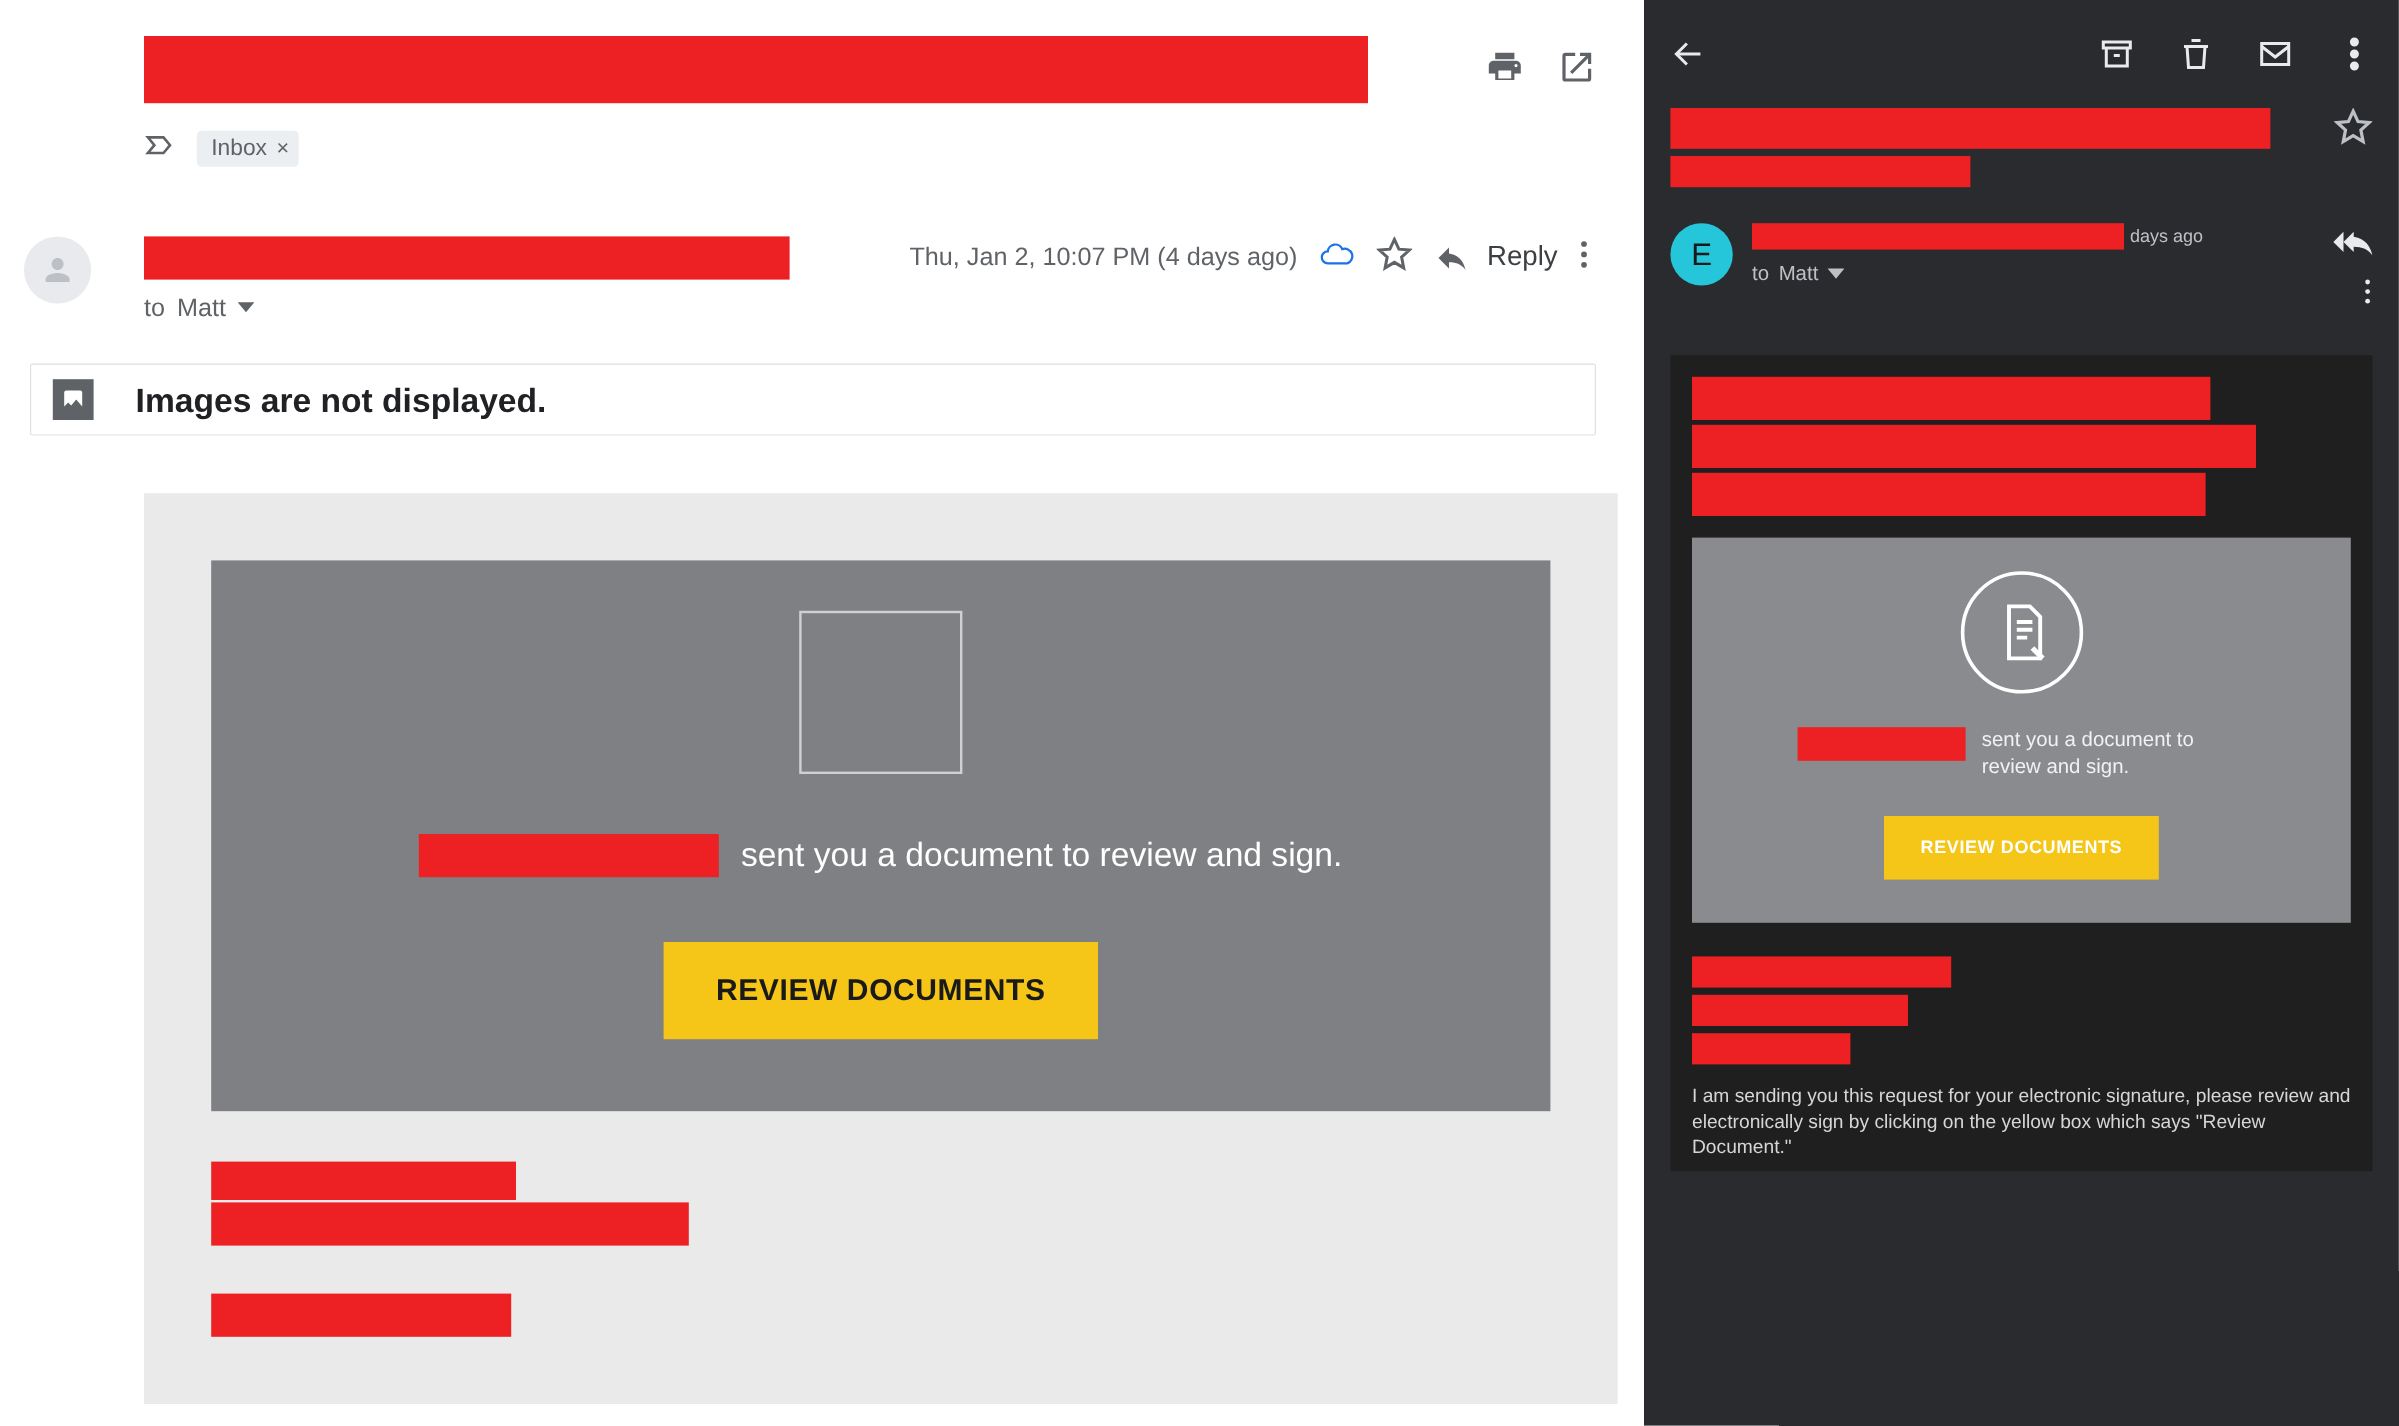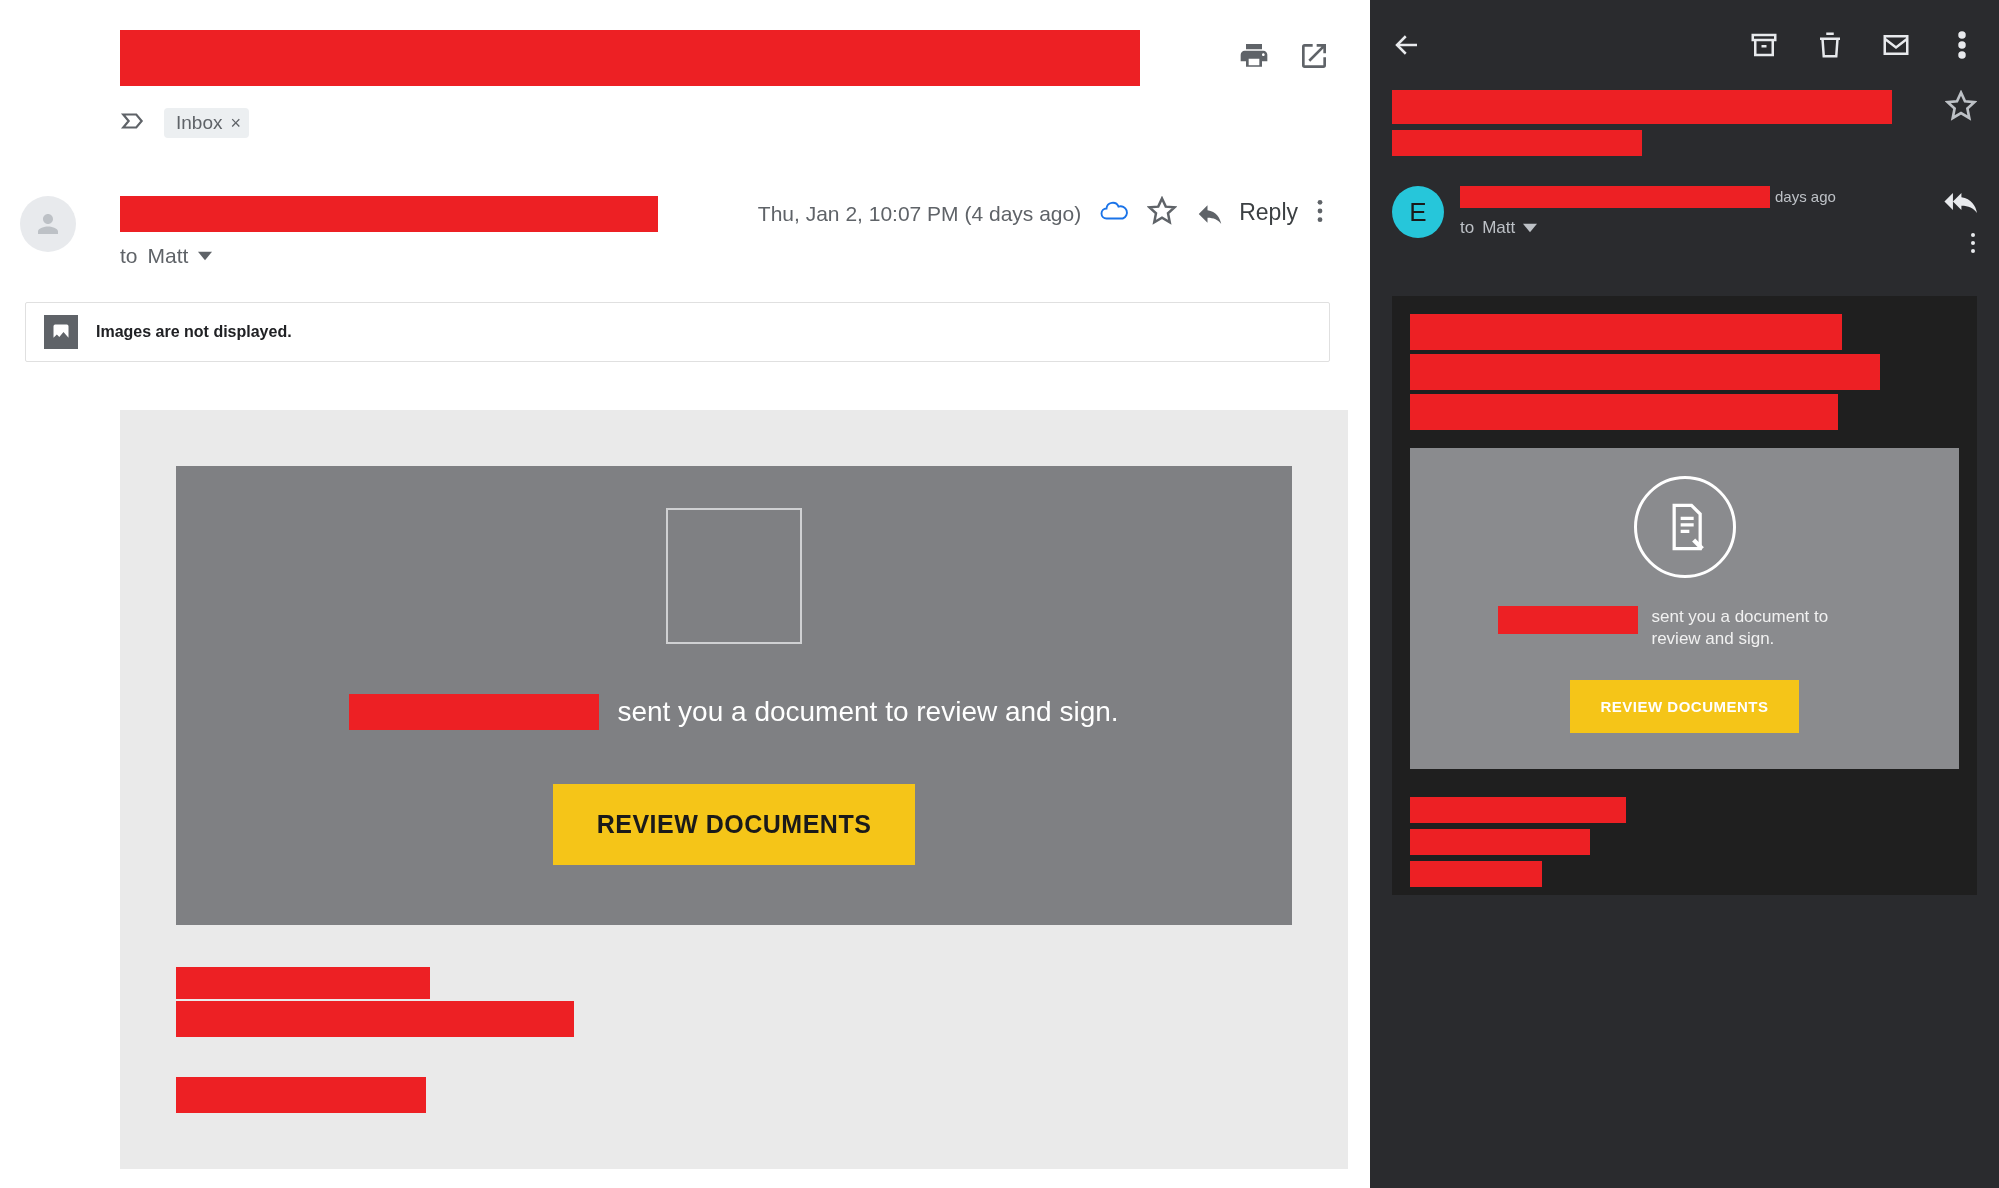--- a/index.html
+++ b/index.html
@@ -100,23 +100,23 @@
   .header-meta .more svg { width:8px; height:26px;}
   .header-meta .more circle { fill:#5f6368; }
 
   
   .img-bar {
     margin-top: 34px;
     border:1px solid #e0e0e0;
     border-radius: 2px;
     padding: 12px 18px;
     display:flex;
-    align-items:center;
-    gap: 18px;
-    font-size: 16px;
+    align-items:flex-end;
+    gap: 35px;
+    font-size: 28px;
   }
   .img-bar .ico { width:34px; height:34px; background:#5f6368; display:flex; align-items:center; justify-content:center;}
   .img-bar .ico svg { width:20px; height:20px; fill:#fff;}
   .img-bar .bold { font-weight:700; color:#202124; }
   .img-bar .link { color:#1a73e8; cursor:pointer; }
 
   
   .body-wrap {
     margin: 48px 0 0 95px;
     width: 1228px;
@@ -423,16 +423,17 @@
         <span class="mred"></span>
         <span class="m-sent-text">sent you a document to review and sign.</span>
       </div>
       <div class="m-review-btn">REVIEW DOCUMENTS</div>
     </div>
 
     <div class="m-after">
       <div class="ma1"></div>
       <div class="ma2"></div>
       <div class="ma3"></div>
+      <p class="m-para">I am sending you this request for your electronic signature, please review and electronically sign by clicking on the yellow box which says "Review Document."</p>
     </div>
   </div>
 
 </div>
 
 </body></html>

